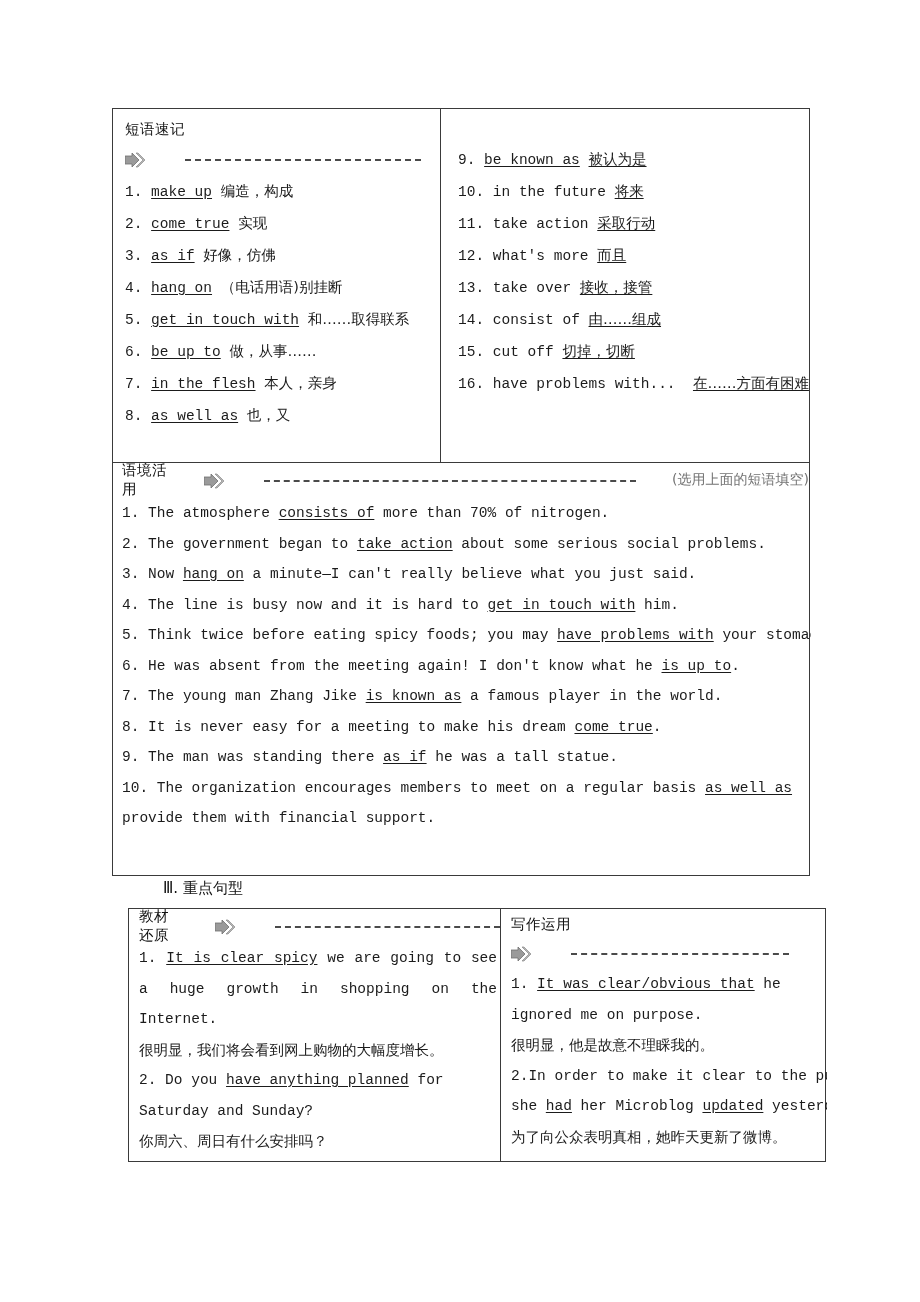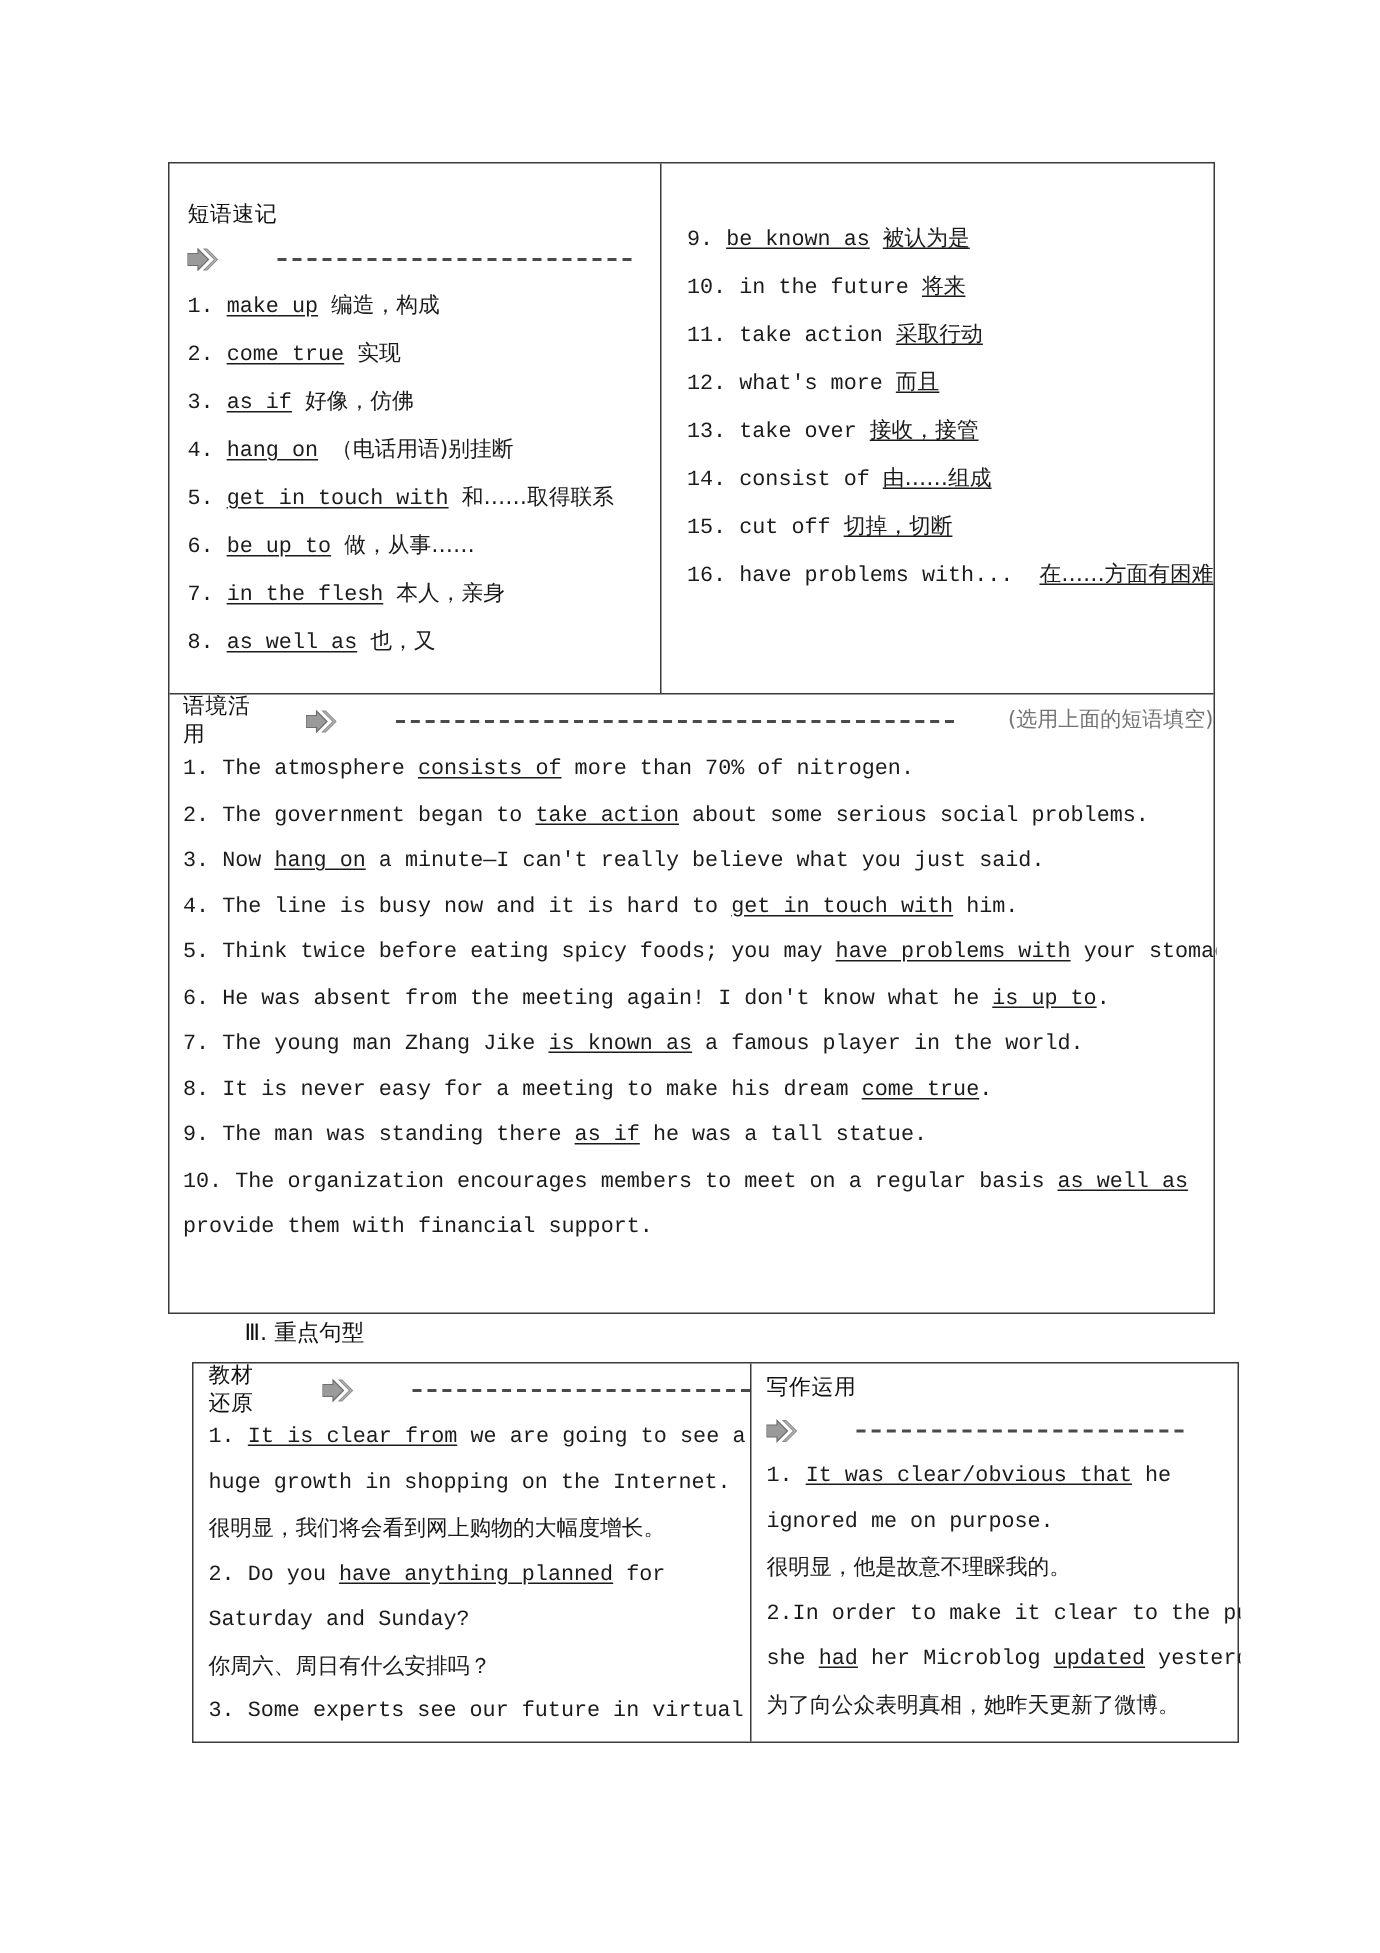--- a/index.html
+++ b/index.html
@@ -126,21 +126,21 @@
 <body>
 
 <div class="page">
 
   <div class="tbl" style="left:112px; top:108px; width:698px; height:768px;">
 
     <div class="vdiv" style="left:327px; top:0; height:353px;"></div>
 
     <div class="hdiv" style="top:353px;"></div>
 
-    <div class="cell" style="left:0; top:16px; width:327px; height:353px; padding:8px 10px 0 12px;">
+    <div class="cell" style="left:0; top:3px; width:327px; height:353px; padding:8px 10px 0 12px;">
 
       <div class="hdr cn">短语速记</div>
 
       <div class="rule" style="margin-top:9px;">
         <span class="arrow-ico">
           <svg viewBox="0 0 24 16" width="24" height="16" aria-hidden="true">
             <polygon points="0,4 7,4 7,1 14,8 7,15 7,12 0,12" fill="#9a9a9a" stroke="#6e6e6e" stroke-width="0.8"></polygon>
             <polygon points="11,1 18,8 11,15 13,15 20,8 13,1" fill="#b5b5b5" stroke="#8a8a8a" stroke-width="0.7"></polygon>
           </svg>
         </span>
@@ -309,21 +309,21 @@
             <polygon points="0,4 7,4 7,1 14,8 7,15 7,12 0,12" fill="#9a9a9a" stroke="#6e6e6e" stroke-width="0.8"></polygon>
             <polygon points="11,1 18,8 11,15 13,15 20,8 13,1" fill="#b5b5b5" stroke="#8a8a8a" stroke-width="0.7"></polygon>
           </svg>
         </span>
         <span class="dashrule" style="width:225px;"></span>
       </div>
 
       <div style="margin-top:6px; width:358px;">
         <div class="para wrap" style="text-align:justify;">
           <span>1.</span>
-          <span class="u">It is clear from</span><span> we are going to see a huge growth in shopping on the Internet.</span>
+          <span class="u">It is clear spicy</span><span> we are going to see a huge growth in shopping on the Internet.</span>
         </div>
         <div class="para cn">很明显，我们将会看到网上购物的大幅度增长。</div>
         <div class="para wrap">
           <span>2.</span>
           <span>Do you </span><span class="u">have anything planned</span><span> for Saturday and Sunday?</span>
         </div>
         <div class="para cn">你周六、周日有什么安排吗？</div>
         <div class="para">
           <span>3.</span>
           <span>Some experts see our future in virtual</span>

